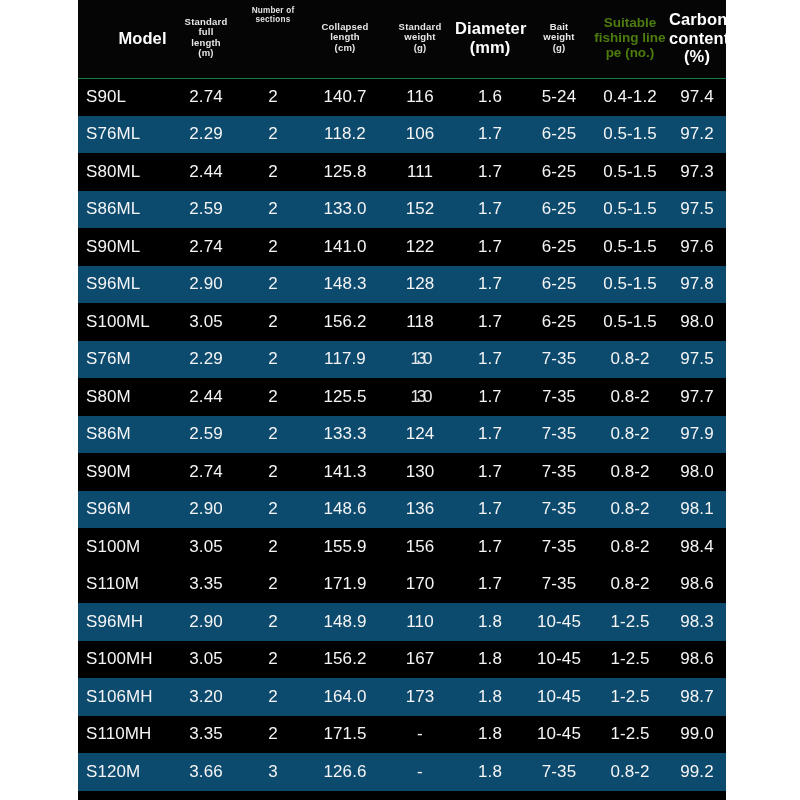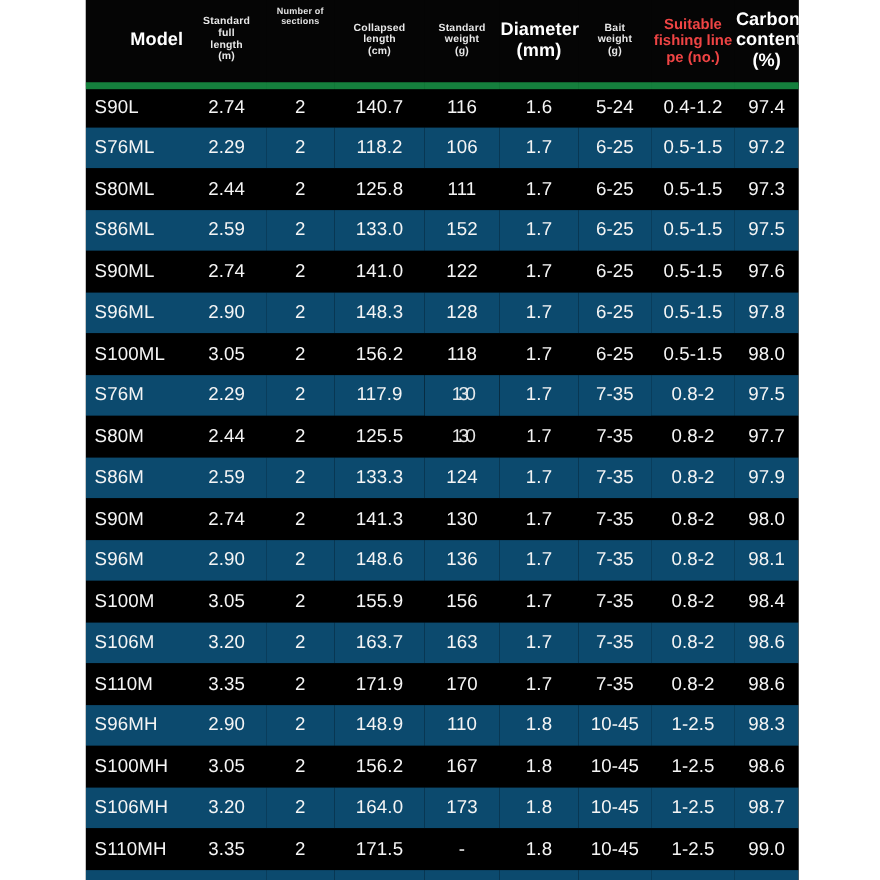--- a/index.html
+++ b/index.html
@@ -39,32 +39,32 @@
     height: 78px;
   }
   thead th {
     background: #050505;
     vertical-align: middle;
     text-align: center;
     padding: 2px 1px 4px 1px;
     font-weight: bold;
     line-height: 1.12;
     color: #ffffff;
-    border-bottom: 6px solid #15803d;
+    border-bottom: 1px solid #15803d;
   }
   th .hdr {
     display: block;
     white-space: pre-line;
   }
   
   th.big .hdr    { font-size: 16.5px; letter-spacing: 0.1px; }
   
   th.small .hdr  { font-size: 9.5px; color: #e8e8e8; letter-spacing: 0.2px; }
   th.tiny .hdr   { font-size: 8.2px; color: #e3e3e3; letter-spacing: 0.2px; }
-  th.med .hdr    { font-size: 13.5px; color: #ef4444; }
+  th.med .hdr    { font-size: 13.5px; color: #4d7c0f; }
 
   th.h-model     { vertical-align: middle; padding-left: 38px; }
   th.h-sections  { vertical-align: top; padding-top: 6px; }
   th.h-suitable  { vertical-align: middle; }
 
   
   tbody tr.data-row {
     height: 37.5px;
     border-radius: 15px;
   }
@@ -307,31 +307,20 @@
           <td class="c-model">S100M</td>
           <td class="c-length">3.05</td>
           <td class="c-sections">2</td>
           <td class="c-collapsed">155.9</td>
           <td class="c-weight">156</td>
           <td class="c-diameter">1.7</td>
           <td class="c-bait">7-35</td>
           <td class="c-line">0.8-2</td>
           <td class="c-carbon">98.4</td>
         </tr>
-        <tr class="data-row row-light">
-          <td class="c-model">S106M</td>
-          <td class="c-length">3.20</td>
-          <td class="c-sections">2</td>
-          <td class="c-collapsed">163.7</td>
-          <td class="c-weight">163</td>
-          <td class="c-diameter">1.7</td>
-          <td class="c-bait">7-35</td>
-          <td class="c-line">0.8-2</td>
-          <td class="c-carbon">98.6</td>
-        </tr>
         <tr class="data-row row-dark">
           <td class="c-model">S110M</td>
           <td class="c-length">3.35</td>
           <td class="c-sections">2</td>
           <td class="c-collapsed">171.9</td>
           <td class="c-weight">170</td>
           <td class="c-diameter">1.7</td>
           <td class="c-bait">7-35</td>
           <td class="c-line">0.8-2</td>
           <td class="c-carbon">98.6</td>

